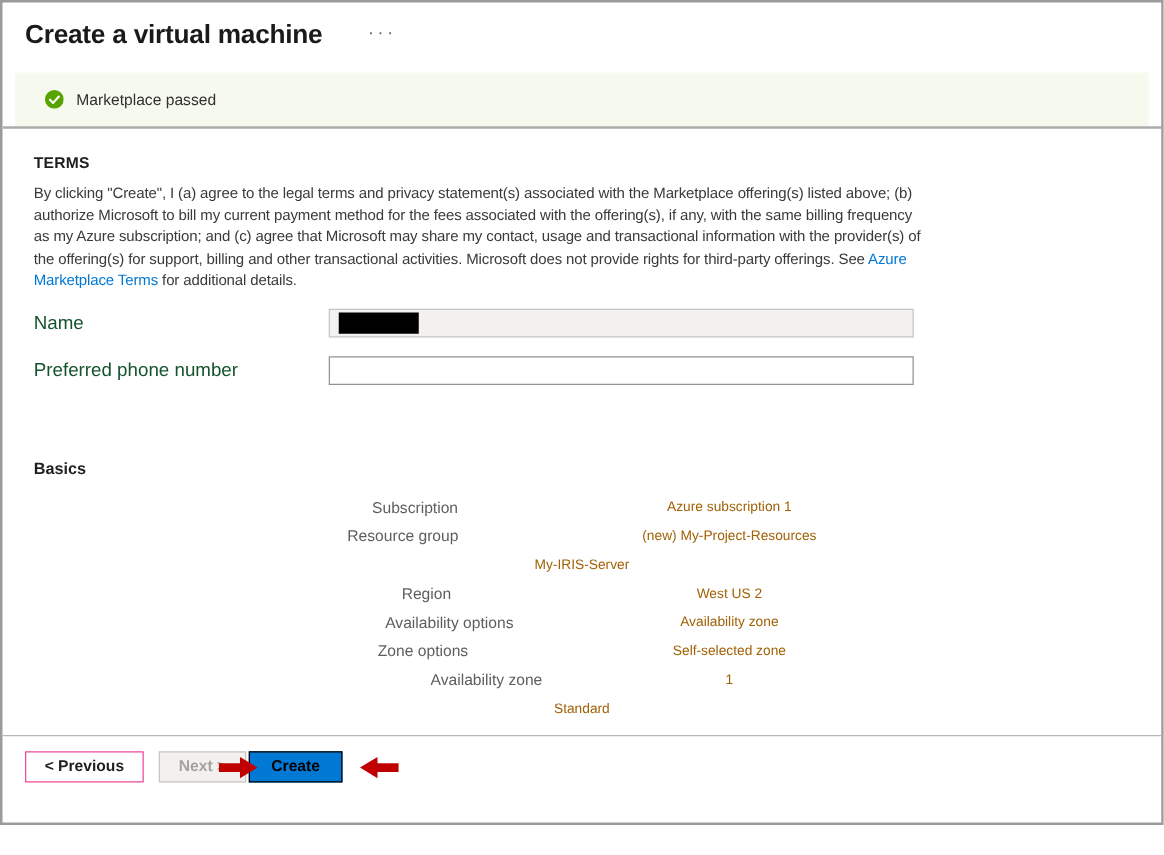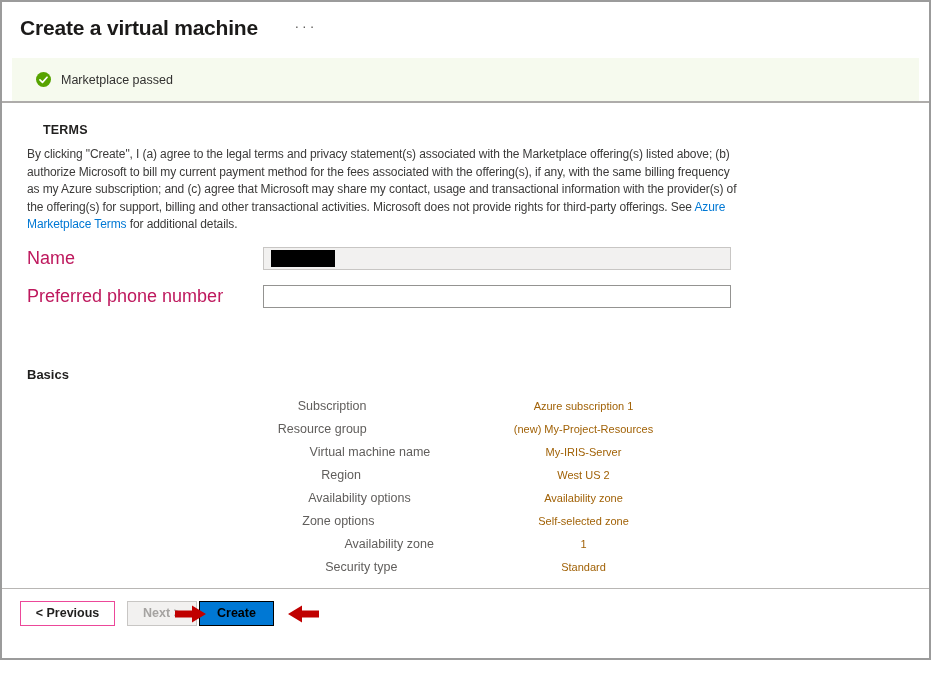--- a/index.html
+++ b/index.html
@@ -22,28 +22,28 @@
     display:flex; align-items:center; padding-left:24px;
   }
   .banner .check-icon { width:15px; height:15px; flex:0 0 15px; }
   .banner-text { margin-left:10px; font-size:12.5px; color:#323130; }
 
   .header-separator { height:2px; background:#aeacaa; width:100%; }
   .footer-separator { height:1px; background:#b8b6b4; width:100%; margin-top:9px; }
 
   
   .content { padding:0 25px; }
-  .terms-heading { margin-top:20px; font-size:12.5px; font-weight:700; color:#201f1e; letter-spacing:0.2px;margin-left:16px; }
+  .terms-heading { margin-top:20px; font-size:12.5px; font-weight:700; color:#201f1e; letter-spacing:0.2px; }
   .terms-paragraph { margin-top:9px; width:712px; font-size:12px; line-height:17.6px; letter-spacing:-0.1px; color:#3b3a39; }
   .terms-link { color:#0078d4; text-decoration:none; cursor:pointer; }
 
   .form-row { display:flex; align-items:center; }
   .form-row.first { margin-top:13px; }
   .form-row + .form-row { margin-top:15px; }
-  .form-label { width:236px; font-size:18px; color:#be185d; }
+  .form-label { width:236px; font-size:15px; color:#14532d; }
   .field-box {
     width:468px; height:23px; border:1px solid #c8c6c4; background:#f2f1f0;
     display:flex; align-items:center; padding-left:7px;
   }
   .redaction { height:17px; background:#000; }
   .redaction.name { width:64px; }
   .redaction.email { width:131px; }
   .text-input {
     width:468px; height:23px; border:1px solid #949391; background:#fff;
     font-family:"Liberation Sans", sans-serif; font-size:12.5px; padding:0 7px; outline:none;
@@ -113,41 +113,39 @@
     <div class="basics-table">
       <div class="basics-row">
         <div class="basics-label">Subscription</div>
         <div class="basics-value">Azure subscription 1</div>
       </div>
       <div class="basics-row">
         <div class="basics-label">Resource group</div>
         <div class="basics-value">(new) My-Project-Resources</div>
       </div>
       <div class="basics-row">
-        <div class="basics-label">Virtual machine name</div>
         <div class="basics-value">My-IRIS-Server</div>
       </div>
       <div class="basics-row">
         <div class="basics-label">Region</div>
         <div class="basics-value">West US 2</div>
       </div>
       <div class="basics-row">
         <div class="basics-label">Availability options</div>
         <div class="basics-value">Availability zone</div>
       </div>
       <div class="basics-row">
         <div class="basics-label">Zone options</div>
         <div class="basics-value">Self-selected zone</div>
       </div>
       <div class="basics-row">
         <div class="basics-label">Availability zone</div>
         <div class="basics-value">1</div>
       </div>
       <div class="basics-row">
-        <div class="basics-label">Security type</div>
         <div class="basics-value">Standard</div>
       </div>
     </div>
 
   </div>
 
   <div class="footer-separator"></div>
 
   <div class="footer">
     <div class="btn btn-previous">&lt; Previous</div>

